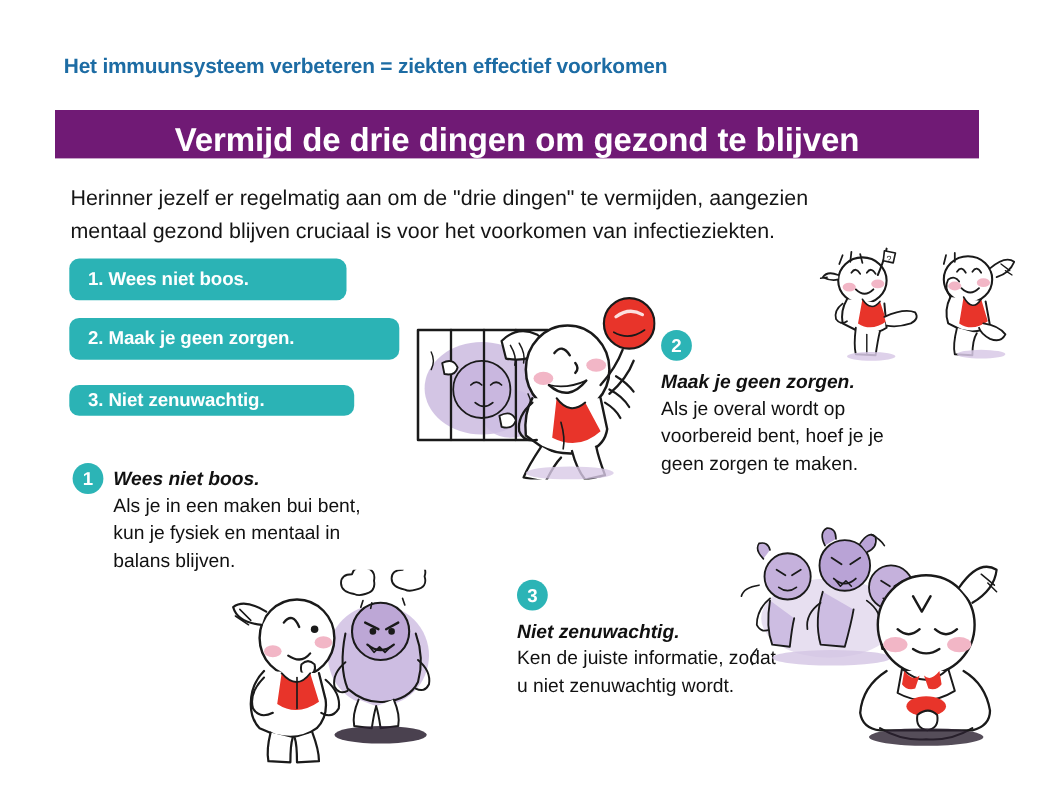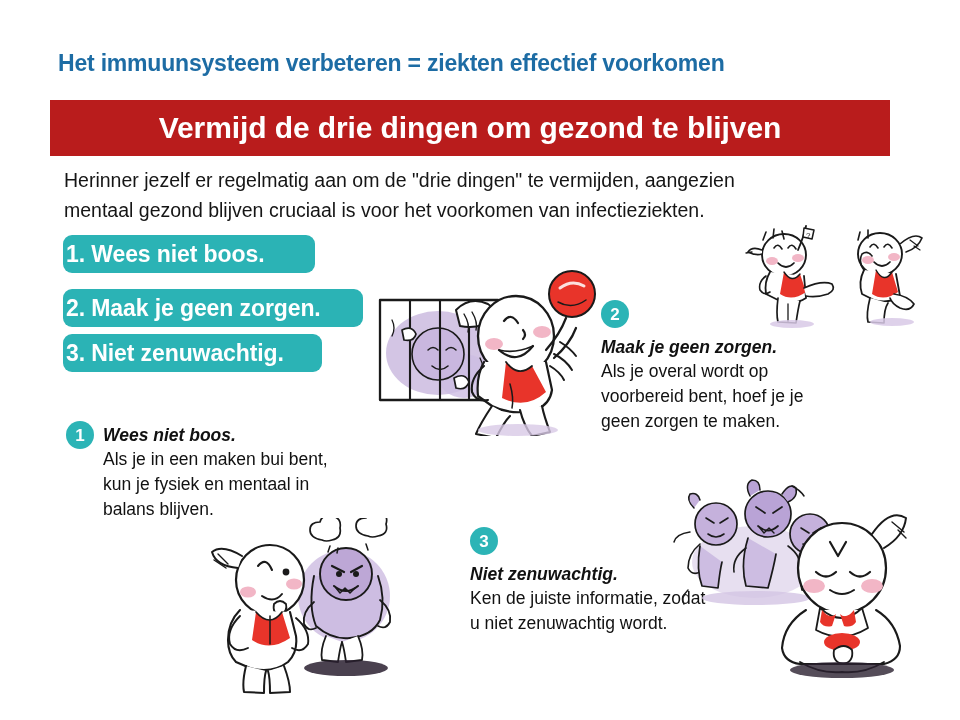--- a/index.html
+++ b/index.html
@@ -17,34 +17,34 @@
     background: #ffffff;
     overflow: hidden;
   }
 
   
   .headline {
     position: absolute;
     left: 58px;
     top: 50px;
     width: 850px;
-    font-size: 23px;
+    font-size: 19px;
     font-weight: bold;
     color: #1d6ca4;
     letter-spacing: -0.2px;
     white-space: nowrap;
   }
 
   .banner {
     position: absolute;
     left: 50px;
     top: 100px;
     width: 840px;
-    height: 56px;
-    background: #b91c1c;
+    height: 44px;
+    background: #701a75;
   }
   .banner-text {
     position: absolute;
     left: 0;
     top: 0;
     width: 100%;
     height: 56px;
     line-height: 56px;
     text-align: center;
     color: #ffffff;
@@ -62,31 +62,31 @@
     color: #151515;
     line-height: 30px;
   }
 
   
   .pill {
     position: absolute;
     background: #2bb3b5;
     border-radius: 9px;
     color: #ffffff;
-    font-size: 23px;
+    font-size: 17px;
     font-weight: bold;
     display: flex;
     align-items: center;
-    padding-left: 3px;
+    padding-left: 17px;
     box-sizing: border-box;
     letter-spacing: -0.1px;
   }
   #pill-1 { left: 63px; top: 235px; width: 252px; height: 38px; }
   #pill-2 { left: 63px; top: 289px; width: 300px; height: 38px; }
-  #pill-3 { left: 63px; top: 334px; width: 259px; height: 38px; }
+  #pill-3 { left: 63px; top: 350px; width: 259px; height: 28px; }
 
   
   .callout { position: absolute; }
   .badge {
     width: 28px;
     height: 28px;
     border-radius: 50%;
     background: #2cb4b6;
     color: #ffffff;
     font-size: 17px;

